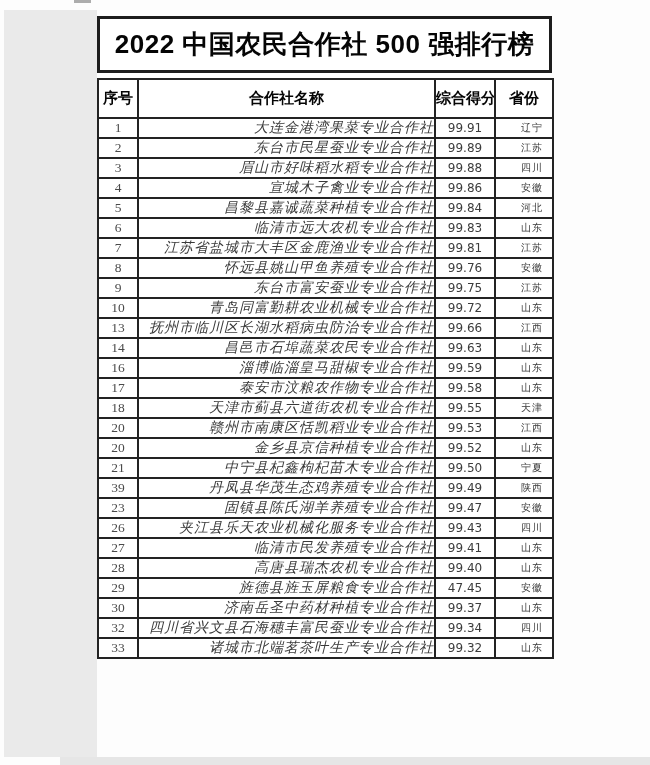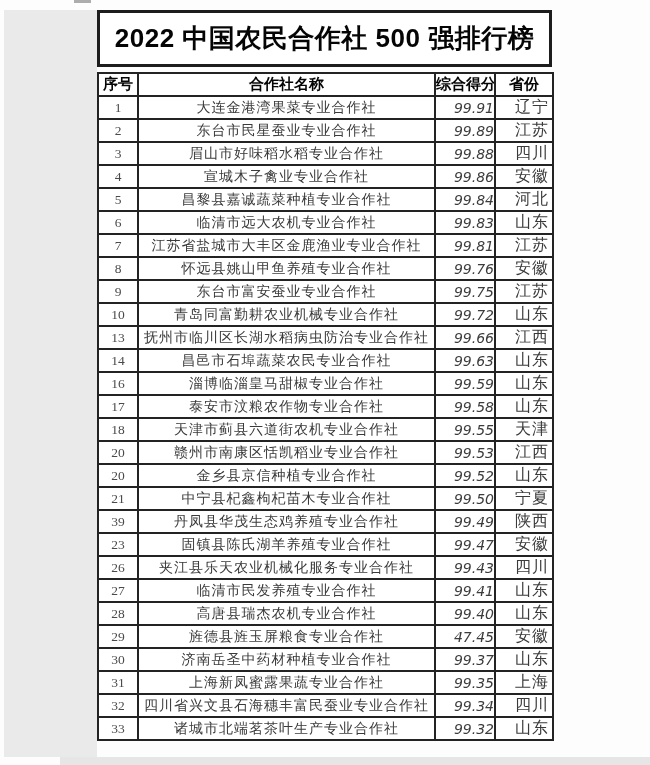--- a/index.html
+++ b/index.html
@@ -16,21 +16,21 @@
   }
   .bottom-shade {
     position:absolute; left:60px; top:757px; width:590px; height:8px;
     background:#e6e6e6;
   }
   .top-dash {
     position:absolute; left:74px; top:0; width:17px; height:3px;
     background:#adadad;
   }
   .doc {
-    position:absolute; left:97px; top:10px; width:455px;
+    position:absolute; left:97px; top:16px; width:455px;
   }
   .title-box {
     border:3px solid #1d1d1d;
     background:#ffffff;
     height:57px;
     display:flex; align-items:center; justify-content:center;
   }
   .title-box h1 {
     font-family:"Liberation Sans", sans-serif;
     font-weight:bold;
@@ -53,46 +53,46 @@
   .rank-table th, .rank-table td {
     border:2px solid #232323;
     overflow:hidden;
     white-space:nowrap;
   }
   .rank-table th {
     font-family:"Liberation Sans", sans-serif;
     font-weight:bold;
     font-size:15px;
     color:#050505;
-    height:23px;
+    height:39px;
     text-align:center;
   }
   .rank-table td { height:18.3px; }
   td.cell-rank {
     text-align:center;
     font-family:"Liberation Serif", serif;
     font-size:13.5px;
     color:#4a4a4a;
   }
   td.cell-name {
-    text-align:center;
+    text-align:right;
     font-size:14px;
     color:#3a3a3a;
     letter-spacing:1px;
+    font-style:italic;
   }
   td.cell-score {
-    text-align:right;
+    text-align:center;
     font-family:"DejaVu Sans", sans-serif;
-    font-size:14px;
+    font-size:12px;
     color:#3c3c3c;
-    font-style:italic;
   }
   td.cell-prov {
     text-align:center;
-    font-size:16px;
+    font-size:10px;
     color:#3a3a3a;
     letter-spacing:1px;
     padding-left:16px;
   }
 </style>
 </head>
 <body>
 
 <div class="top-dash"></div>
 <div class="left-shade"></div>
@@ -262,26 +262,20 @@
           <td class="cell-score">47.45</td>
           <td class="cell-prov">安徽</td>
         </tr>
         <tr>
           <td class="cell-rank">30</td>
           <td class="cell-name">济南岳圣中药材种植专业合作社</td>
           <td class="cell-score">99.37</td>
           <td class="cell-prov">山东</td>
         </tr>
         <tr>
-          <td class="cell-rank">31</td>
-          <td class="cell-name">上海新凤蜜露果蔬专业合作社</td>
-          <td class="cell-score">99.35</td>
-          <td class="cell-prov">上海</td>
-        </tr>
-        <tr>
           <td class="cell-rank">32</td>
           <td class="cell-name">四川省兴文县石海穗丰富民蚕业专业合作社</td>
           <td class="cell-score">99.34</td>
           <td class="cell-prov">四川</td>
         </tr>
         <tr>
           <td class="cell-rank">33</td>
           <td class="cell-name">诸城市北端茗茶叶生产专业合作社</td>
           <td class="cell-score">99.32</td>
           <td class="cell-prov">山东</td>

